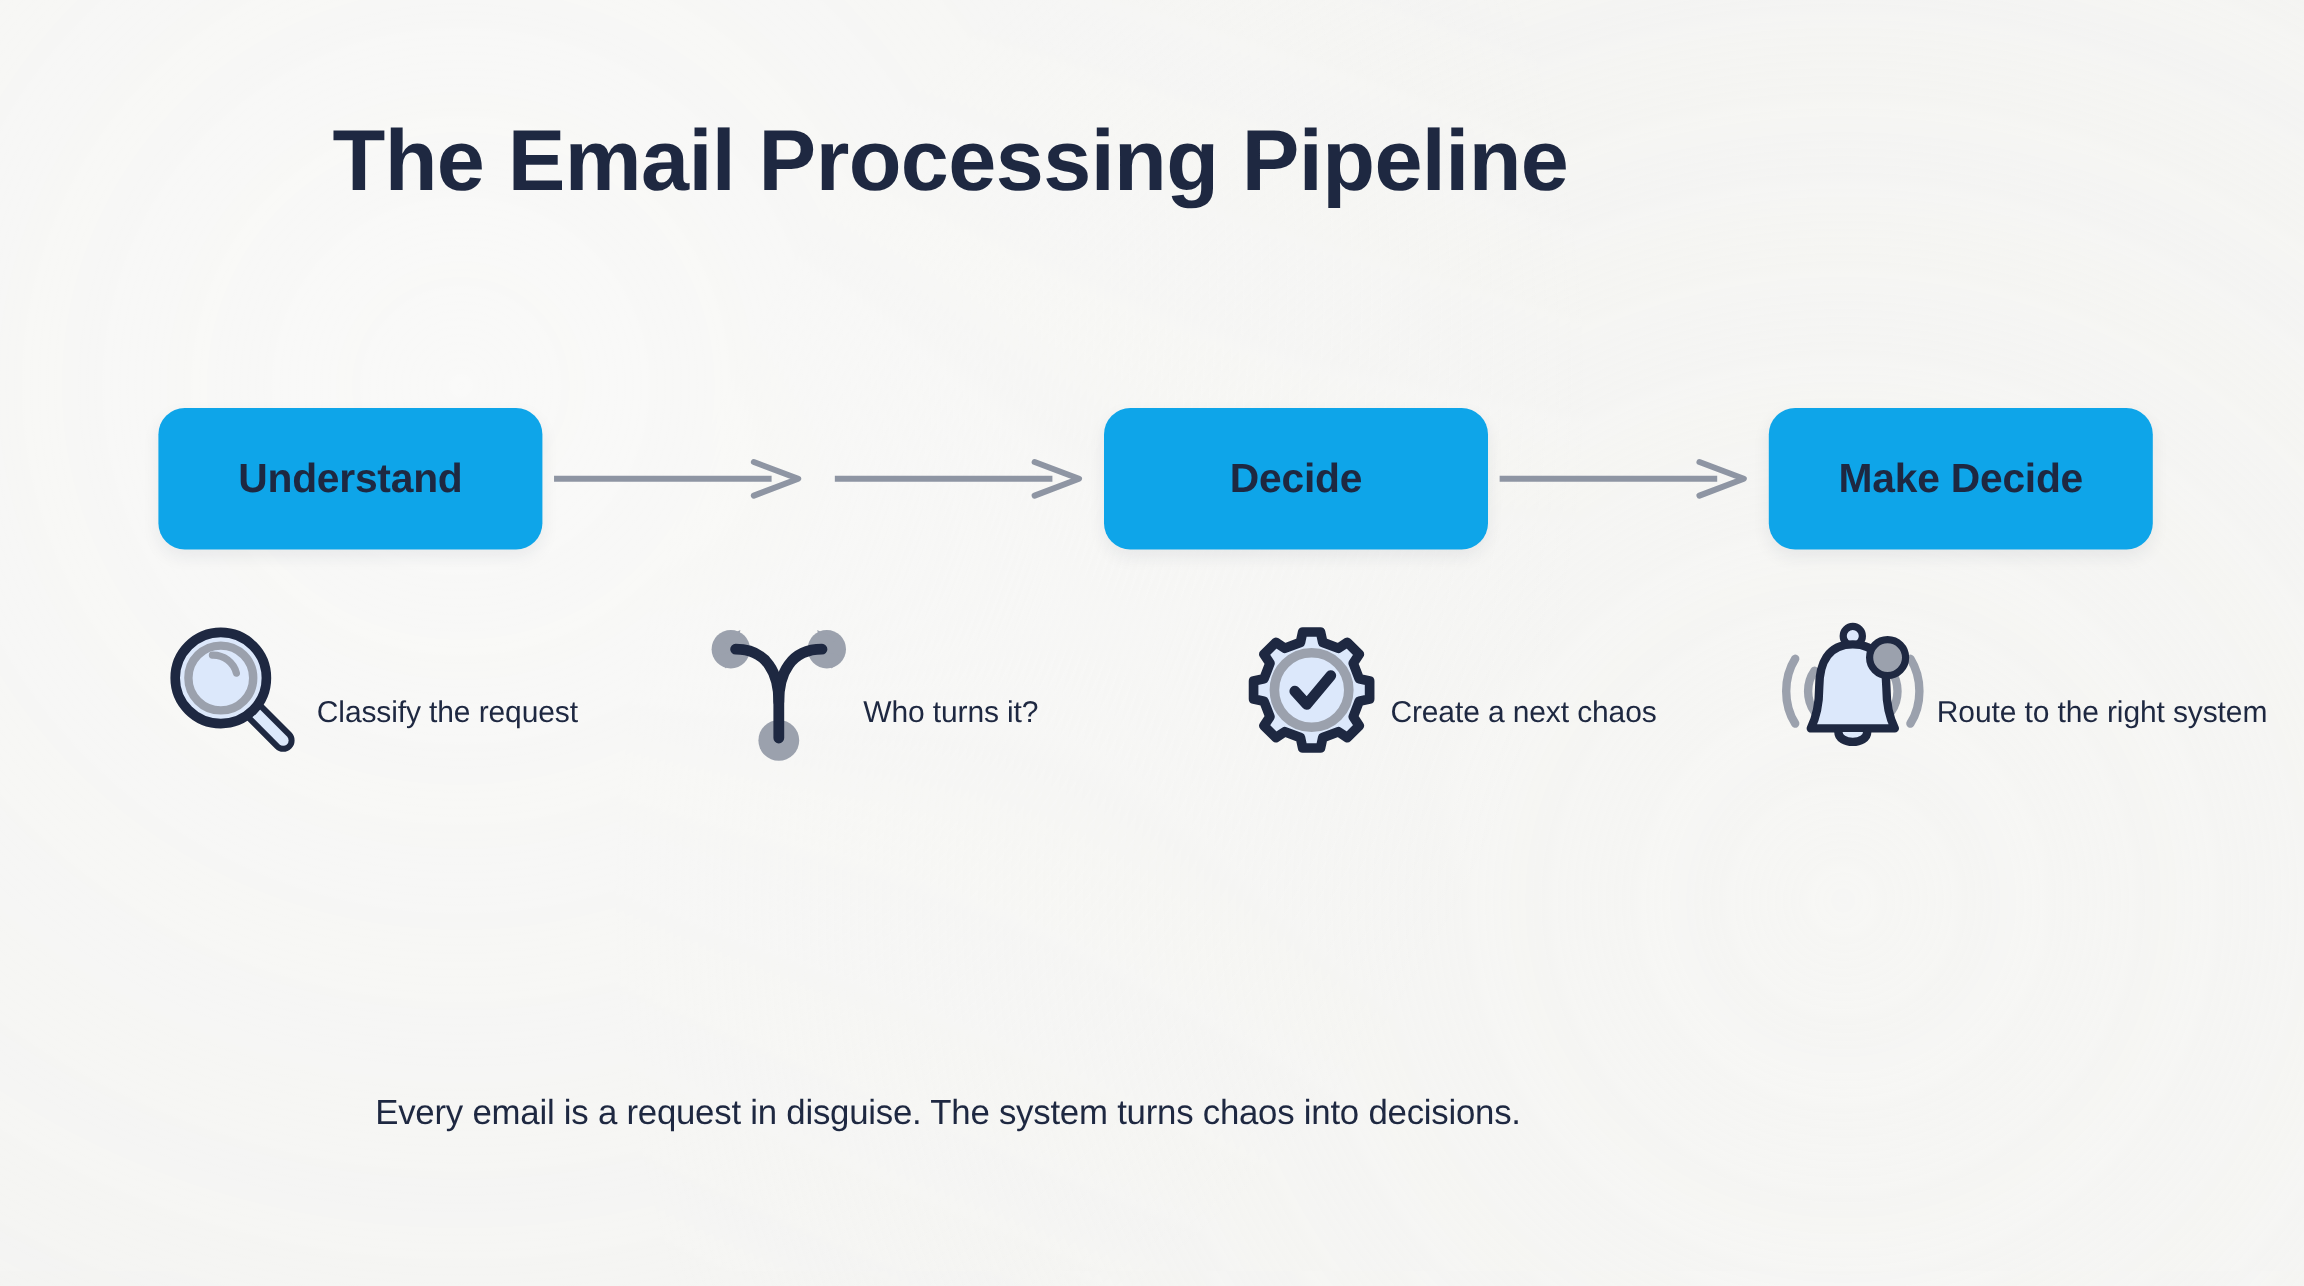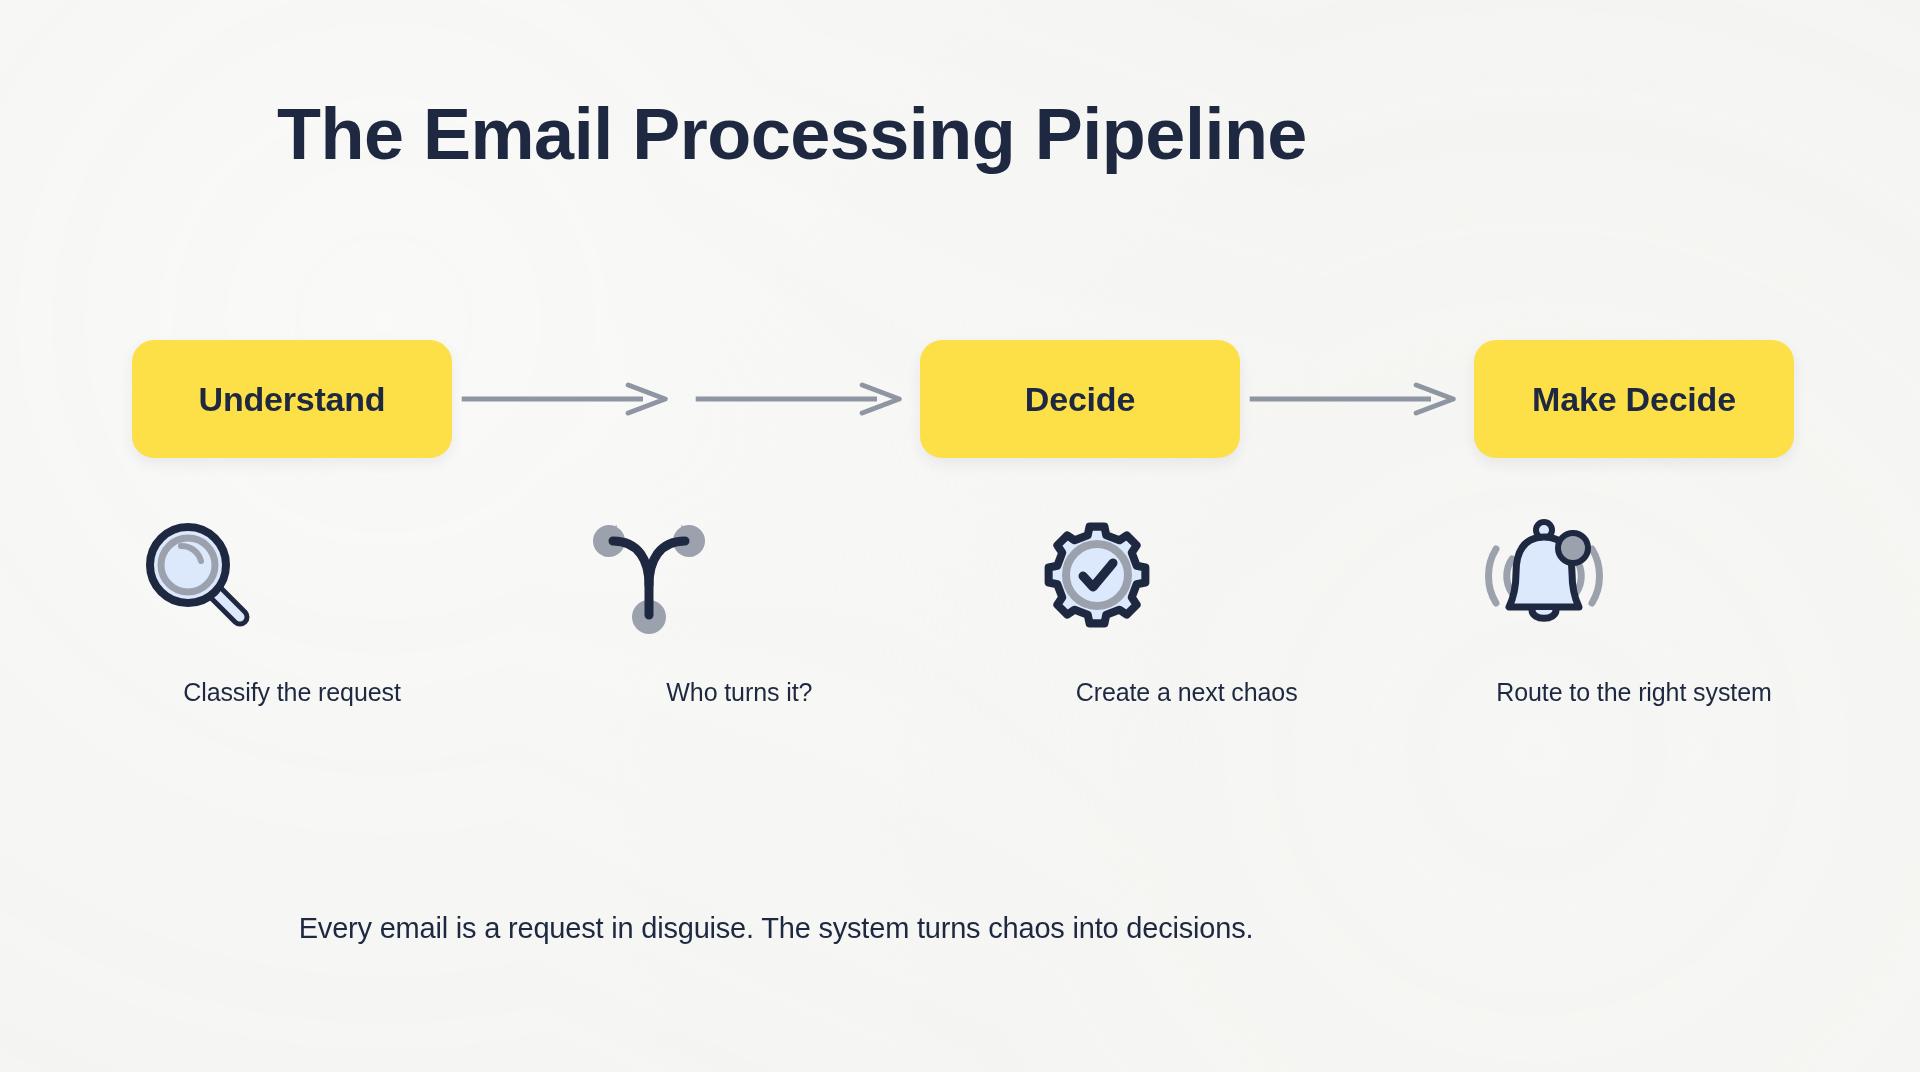--- a/index.html
+++ b/index.html
@@ -55,21 +55,21 @@
     width: 1662px;
     height: 122px;
     display: flex;
     align-items: center;
     justify-content: space-between;
   }
   .step-pill {
     width: 320px;
     height: 118px;
     border-radius: 22px;
-    background: #fde047;
+    background: #0ea5e9;
     display: flex;
     align-items: center;
     justify-content: center;
     box-shadow: 0 6px 14px rgba(30,40,65,0.07);
     flex: 0 0 auto;
   }
   .step-pill .pill-label {
     font-size: 34px;
     font-weight: 700;
     color: #1e2841;
@@ -90,21 +90,22 @@
     position: absolute;
     top: 510px;
     left: 132px;
     width: 1662px;
     display: flex;
     justify-content: space-between;
   }
   .icon-cell {
     width: 320px;
     display: flex;
-    flex-direction: column;
+    flex-direction: row;
+    align-items: center;
   }
   .icon-art {
     width: 140px;
     height: 130px;
     display: flex;
     align-items: center;
     justify-content: center;
   }
   .caption {
     margin-top: 38px;
@@ -119,20 +120,21 @@
   .footer {
     position: absolute;
     top: 912px;
     left: 0;
     width: 1552px;
     text-align: center;
     font-size: 29px;
     color: #1e2841;
     letter-spacing: -0.2px;
     white-space: nowrap;
+    padding-left: 14px;
   }
 </style>
 </head>
 <body>
 
 <div class="stage">
   <div class="grain"></div>
 
   <div class="title">The Email Processing Pipeline</div>
 

